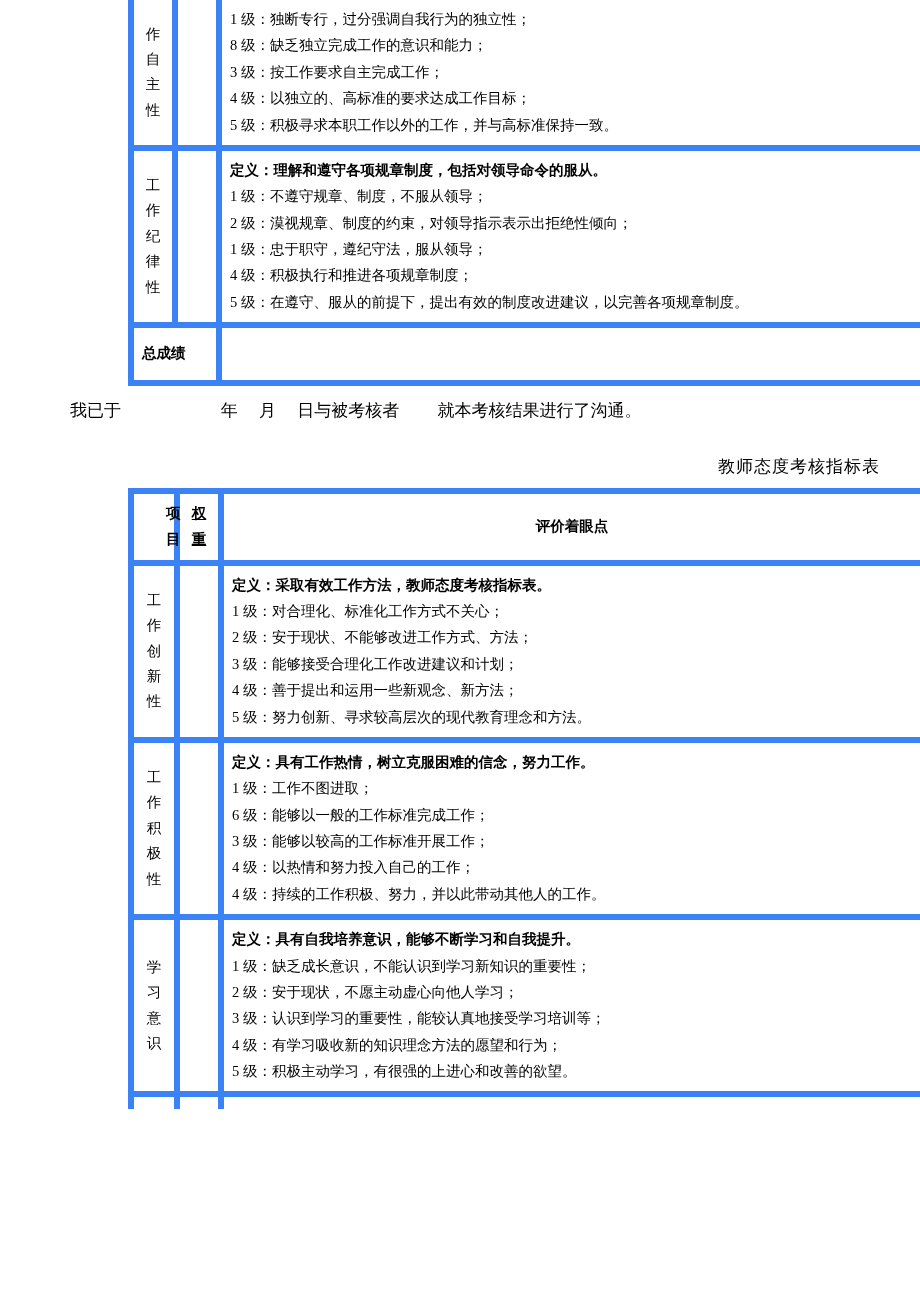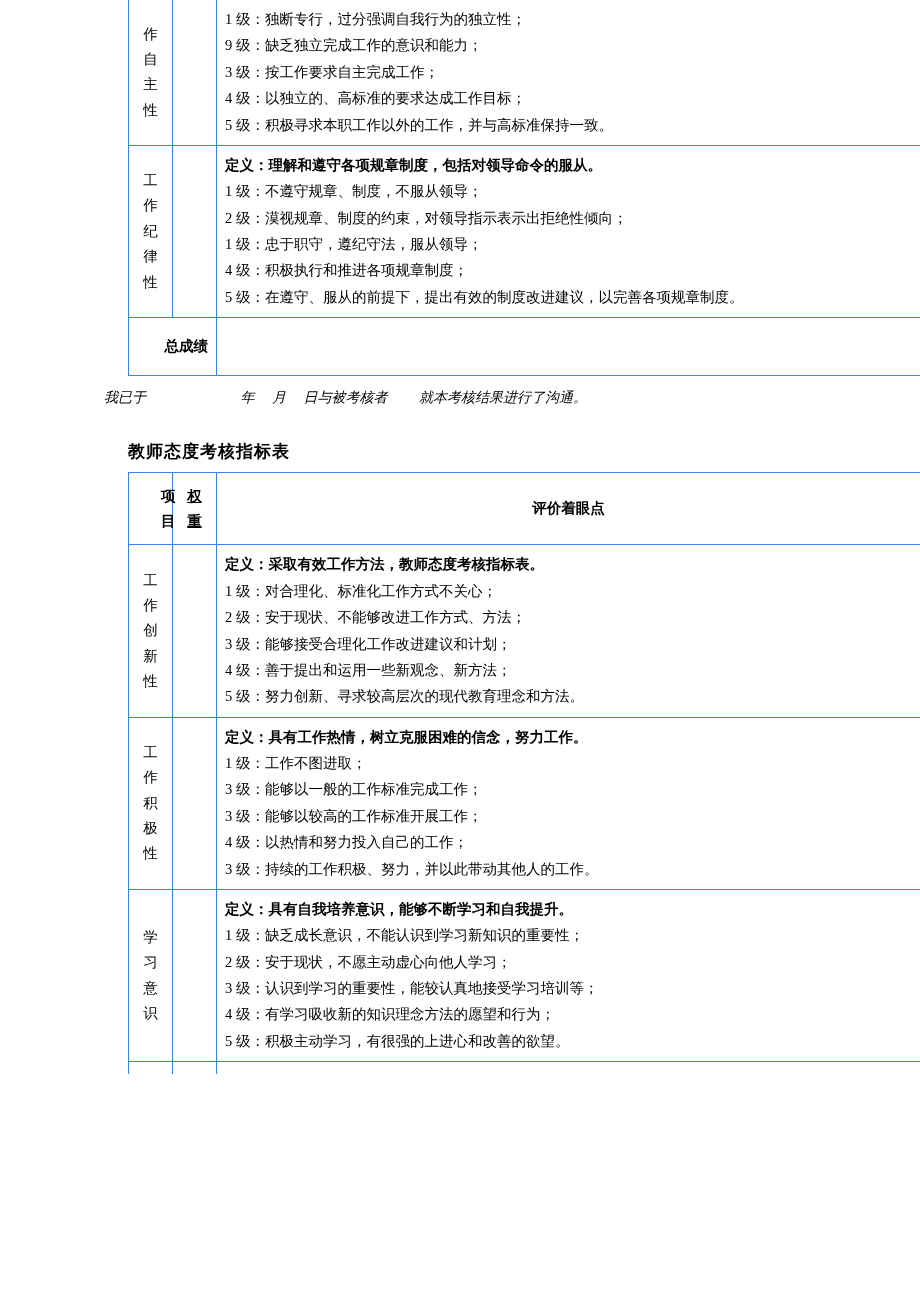--- a/index.html
+++ b/index.html
@@ -14,21 +14,21 @@
     }
     .page {
       padding: 0 0 40px 0;
     }
     table.eval {
       border-collapse: collapse;
       width: 100%;
       table-layout: fixed;
     }
     table.eval td, table.eval th {
-      border: 1px solid #3b82f6;
+      border: 6px solid #3b82f6;
       vertical-align: middle;
       padding: 6px 8px;
     }
     .frame {
       margin-left: 128px;
       margin-right: 0;
       border-right: none;
     }
     .frame table.eval td:last-child,
     .frame table.eval th:last-child {
@@ -47,40 +47,39 @@
     .col-content {
       padding: 12px 10px 12px 10px;
     }
     .vtext span {
       display: block;
       line-height: 1.75;
     }
     .def { font-weight: bold; }
     .line { margin: 1px 0; }
     .footer-line {
-      margin: 10px 0 16px 104px;
-      font-size: 14px;
-      font-style: italic;
+      margin: 10px 0 16px 70px;
+      font-size: 17px;
     }
     .title2 {
       font-family: "STKaiti","KaiTi","楷体","SimSun",serif;
-      font-weight: bold;
+      font-weight: normal;
       font-size: 17px;
       letter-spacing: 1px;
-      text-align: left;
+      text-align: right;
       padding: 10px 0 6px 0;
       margin-right: 40px;
     }
     .hdr-cell {
       text-align: center;
       font-weight: bold;
       font-family: "SimSun","宋体",serif;
     }
     .total-row td { height: 58px; }
-    .total-label { text-align: right; font-weight: bold; }
+    .total-label { text-align: left; font-weight: bold; }
     .sep td { border-left:1px solid #000; border-right:none; border-top:1px solid #000; border-bottom:1px solid #000; height:8px; padding:0;}
     .gap { word-spacing: 14px; }
   </style>
 </head>
 <body>
 
 <div class="page">
   <div class="frame">
     <table class="eval">
       <tbody id="t1-body">
@@ -89,21 +88,21 @@
               <div class="vtext">
                 <span>作</span>
                 <span>自</span>
                 <span>主</span>
                 <span>性</span>
               </div>
             </td>
             <td class="col-weight" style="border-top: none;"></td>
             <td class="col-content" style="border-top: none;">
               <div class="line">1 级：独断专行，过分强调自我行为的独立性；</div>
-              <div class="line">9 级：缺乏独立完成工作的意识和能力；</div>
+              <div class="line">8 级：缺乏独立完成工作的意识和能力；</div>
               <div class="line">3 级：按工作要求自主完成工作；</div>
               <div class="line">4 级：以独立的、高标准的要求达成工作目标；</div>
               <div class="line">5 级：积极寻求本职工作以外的工作，并与高标准保持一致。</div>
             </td>
           </tr>
           <tr>
             <td class="col-item">
               <div class="vtext">
                 <span>工</span>
                 <span>作</span>
@@ -180,24 +179,24 @@
                 <span>作</span>
                 <span>积</span>
                 <span>极</span>
                 <span>性</span>
               </div>
             </td>
             <td class="col-weight"></td>
             <td class="col-content">
               <div class="line def">定义：具有工作热情，树立克服困难的信念，努力工作。</div>
               <div class="line">1 级：工作不图进取；</div>
-              <div class="line">3 级：能够以一般的工作标准完成工作；</div>
+              <div class="line">6 级：能够以一般的工作标准完成工作；</div>
               <div class="line">3 级：能够以较高的工作标准开展工作；</div>
               <div class="line">4 级：以热情和努力投入自己的工作；</div>
-              <div class="line">3 级：持续的工作积极、努力，并以此带动其他人的工作。</div>
+              <div class="line">4 级：持续的工作积极、努力，并以此带动其他人的工作。</div>
             </td>
           </tr>
           <tr>
             <td class="col-item">
               <div class="vtext">
                 <span>学</span>
                 <span>习</span>
                 <span>意</span>
                 <span>识</span>
               </div>

